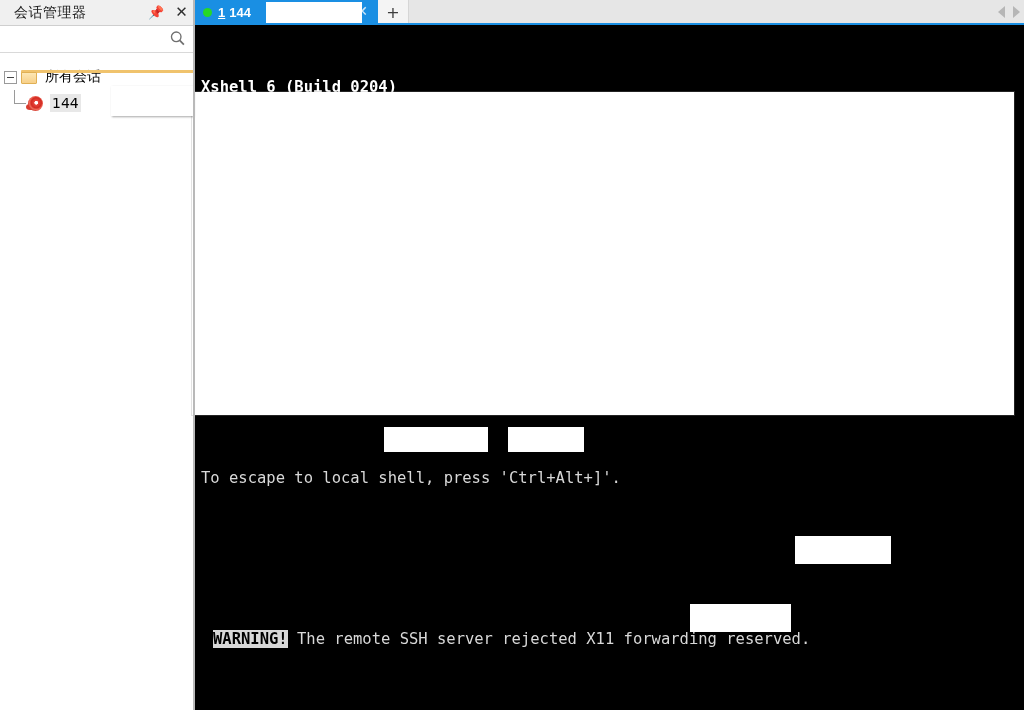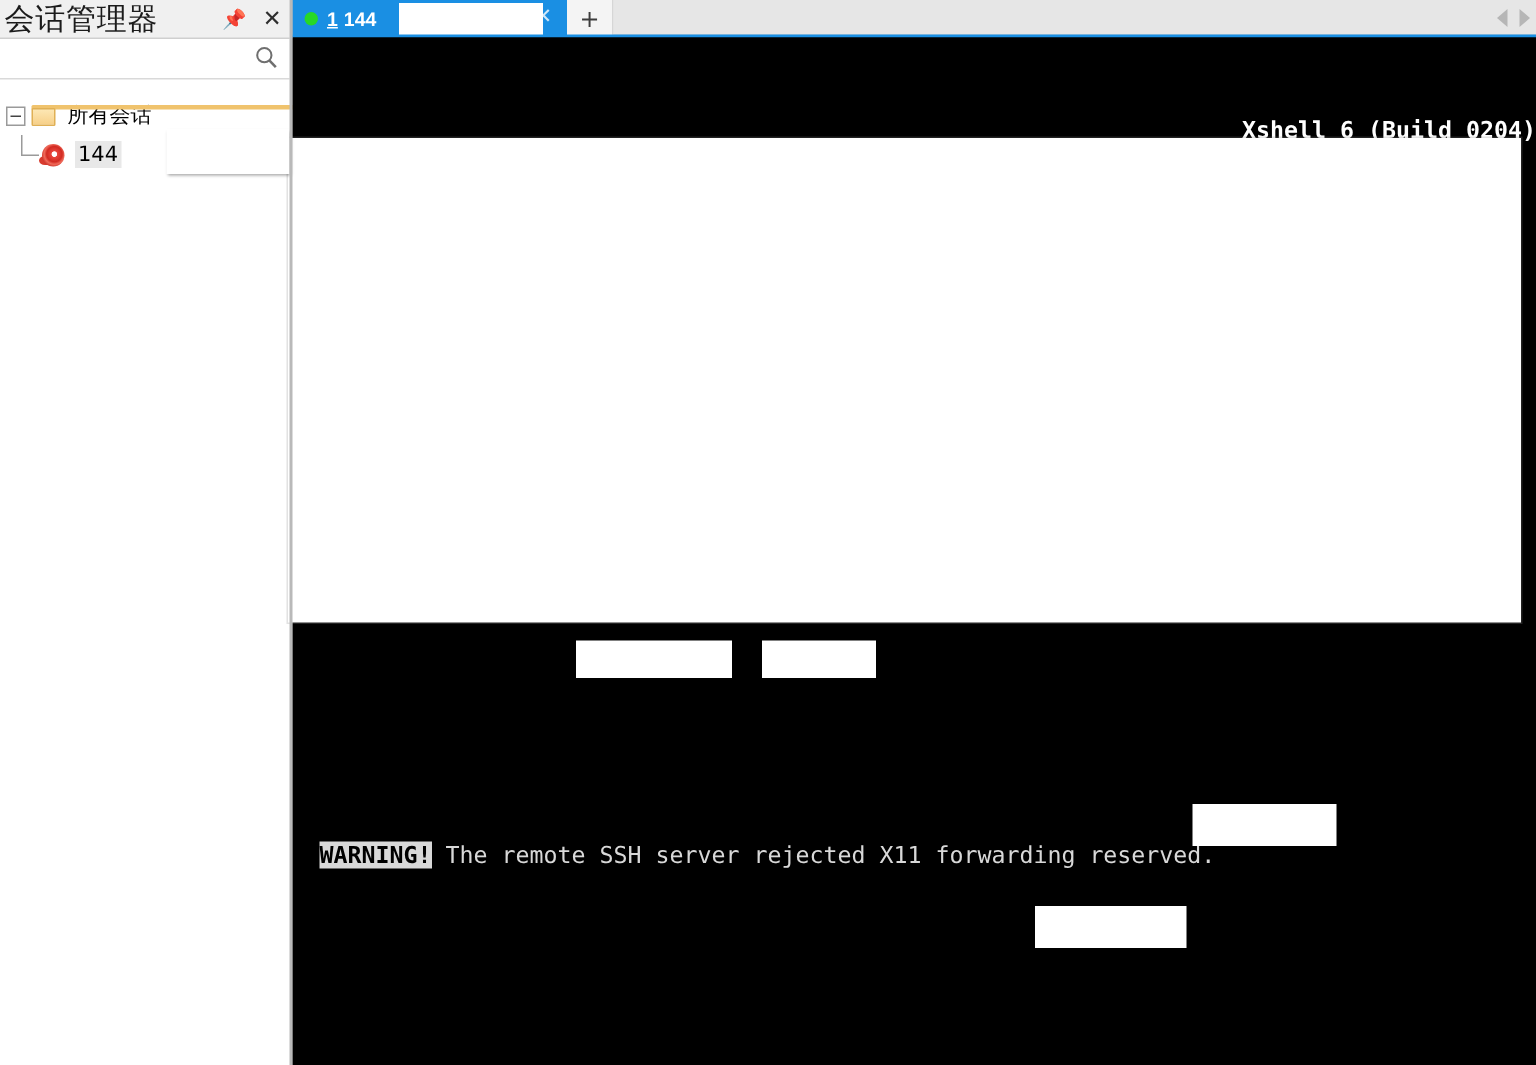--- a/index.html
+++ b/index.html
@@ -33,23 +33,23 @@
   .sp-titlebar {
     position: relative;
     height: 25px;
     background: #f0f0f0;
     border-bottom: 1px solid #cfcfcf;
     display: flex;
     align-items: center;
   }
 
   .sp-title {
-    font-size: 20px;
+    font-size: 14px;
     color: #1b1b1b;
-    padding-left: 3px;
+    padding-left: 14px;
     letter-spacing: 0.5px;
     font-family: Liberation Serif, serif;
     white-space: nowrap;
   }
 
   .sp-title-actions {
     position: absolute;
     right: 4px;
     top: 0;
     height: 25px;
@@ -359,21 +359,21 @@
     font-family: "DejaVu Sans Mono", "Liberation Mono", monospace;
     font-size: 15.5px;
     line-height: 23px;
     padding: 5px 0 0 6px;
     box-sizing: border-box;
     white-space: pre;
     overflow: hidden;
   }
 
   .line { height: 23px; white-space: pre; }
-  .bold { font-weight: bold; color: #ffffff; text-align: right; }
+  .bold { font-weight: bold; color: #ffffff; }
   .inverse {
     background: #d8d8d8;
     color: #000000;
     font-weight: bold;
     margin-left: 12px;
   }
   .spacer { height: 23px; }
 
   .big-white-box {
     position: absolute;
@@ -471,20 +471,21 @@
     <div class="tab-underline"></div>
 
     <div class="screen">
       <div class="line bold">Xshell 6 (Build 0204)</div>
       <div class="line">Copyright (c) 2002 NetSarang Computer, Inc. All rights reserved.</div>
       <div class="spacer"></div>
 
       <div class="line"><span>Connecting to 144</span><span style="display:inline-block;width:100px;"></span><span>:1</span></div>
 
       <div class="line">Connection established.</div>
+      <div class="line">To escape to local shell, press 'Ctrl+Alt+]'.</div>
       <div class="spacer"></div>
 
       <div class="line"><span class="inverse">WARNING!</span><span> The remote SSH server rejected X11 forwarding reserved.</span></div>
 
       
 
       
       
 
       

